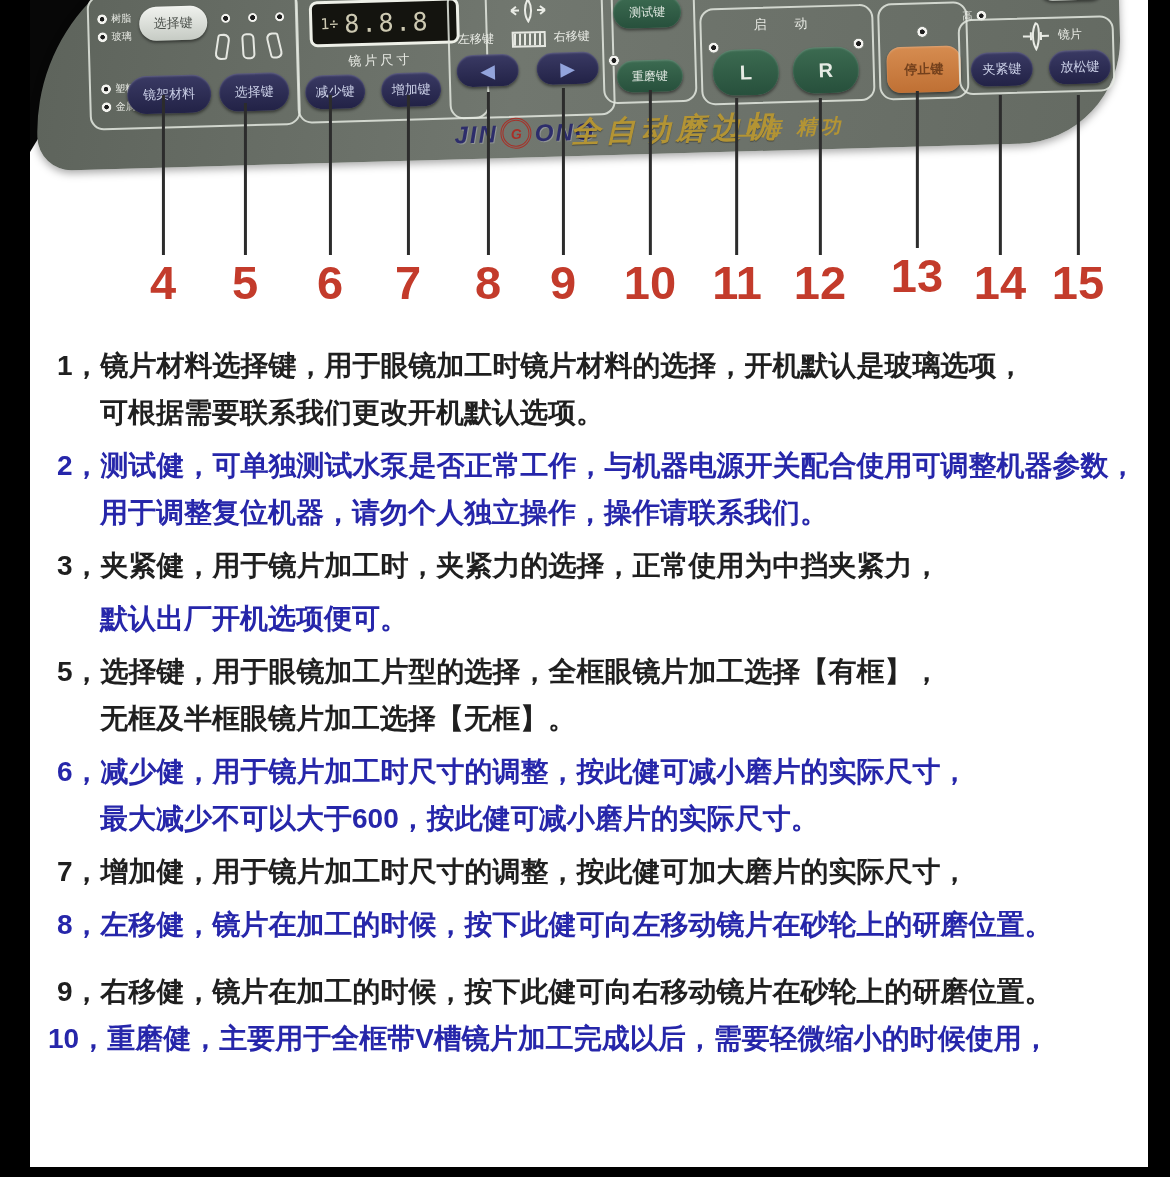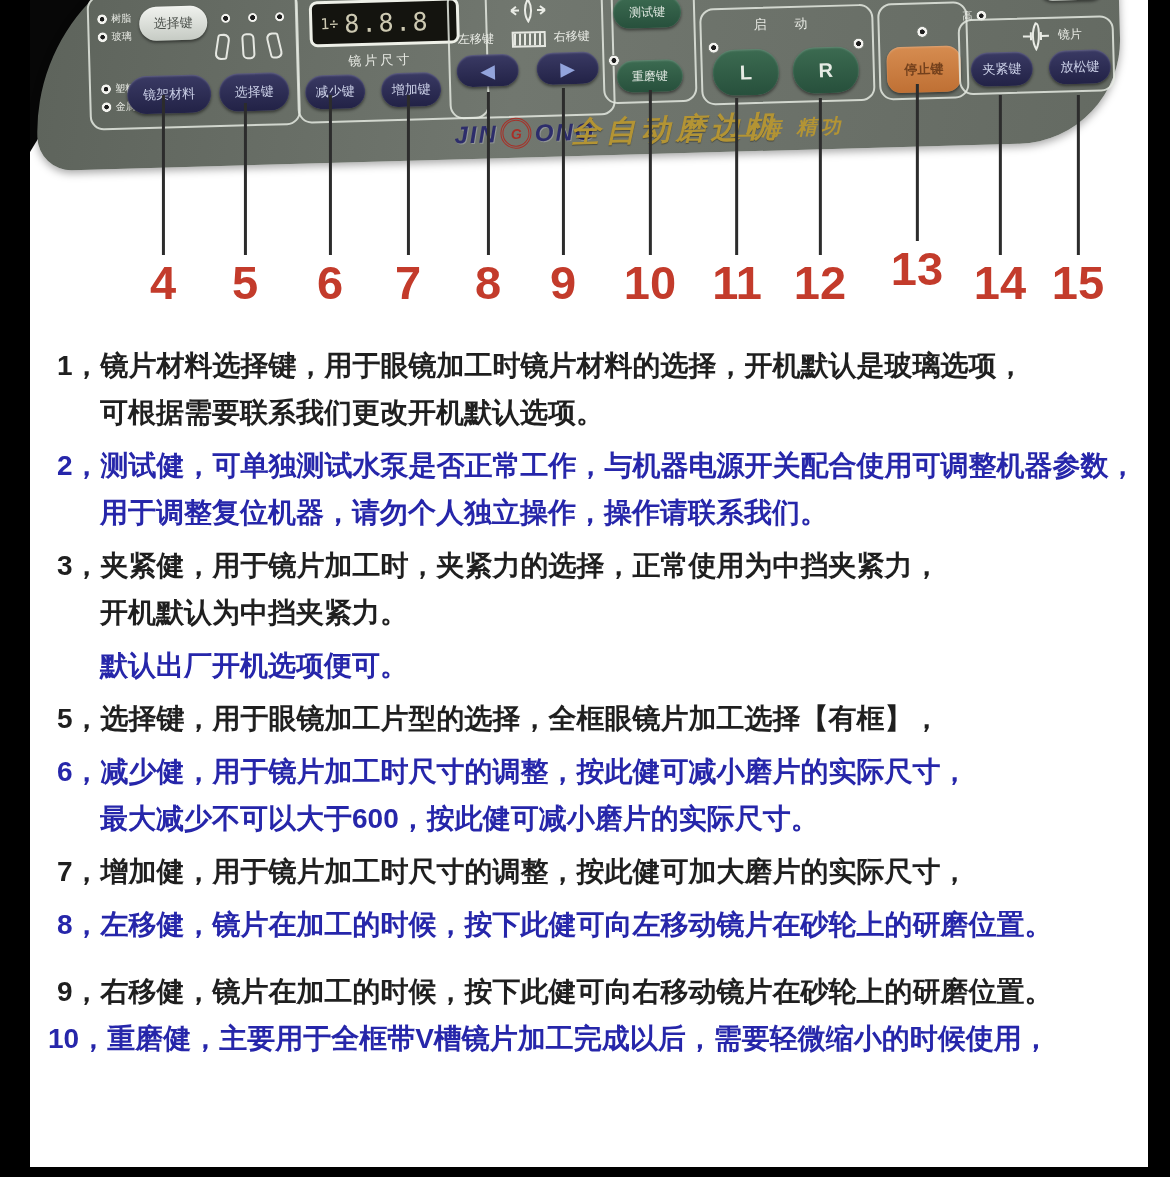--- a/index.html
+++ b/index.html
@@ -224,21 +224,21 @@
         <b class="co-num">10</b>
       </div>
     <div class="co" style="left:737px;top:98px">
         <i class="co-line" style="height:157px"></i>
         <b class="co-num">11</b>
       </div>
     <div class="co" style="left:820px;top:98px">
         <i class="co-line" style="height:157px"></i>
         <b class="co-num">12</b>
       </div>
-    <div class="co" style="left:917px;top:84px">
+    <div class="co" style="left:917px;top:91px">
         <i class="co-line" style="height:157px"></i>
         <b class="co-num">13</b>
       </div>
     <div class="co" style="left:1000px;top:95px">
         <i class="co-line" style="height:160px"></i>
         <b class="co-num">14</b>
       </div>
     <div class="co" style="left:1078px;top:95px">
         <i class="co-line" style="height:160px"></i>
         <b class="co-num">15</b>
@@ -249,27 +249,27 @@
     <div class="ins black">
       <div class="ln l1">1，镜片材料选择键，用于眼镜加工时镜片材料的选择，开机默认是玻璃选项，</div>
       <div class="ln l2">可根据需要联系我们更改开机默认选项。</div>
     </div>
     <div class="ins blue">
       <div class="ln l1">2，测试健，可单独测试水泵是否正常工作，与机器电源开关配合使用可调整机器参数，</div>
       <div class="ln l2">用于调整复位机器，请勿个人独立操作，操作请联系我们。</div>
     </div>
     <div class="ins black">
       <div class="ln l1">3，夹紧健，用于镜片加工时，夹紧力的选择，正常使用为中挡夹紧力，</div>
-      <div class="ln l2">开机默认为中挡夹紧力。</div>
     </div>
     <div class="ins blue">
       <div class="ln l2">默认出厂开机选项便可。</div>
     </div>
     <div class="ins black">
       <div class="ln l1">5，选择键，用于眼镜加工片型的选择，全框眼镜片加工选择【有框】，</div>
+      <div class="ln l2">无框及半框眼镜片加工选择【无框】。</div>
     </div>
     <div class="ins blue">
       <div class="ln l1">6，减少健，用于镜片加工时尺寸的调整，按此健可减小磨片的实际尺寸，</div>
       <div class="ln l2">最大减少不可以大于600，按此健可减小磨片的实际尺寸。</div>
     </div>
     <div class="ins black">
       <div class="ln l1">7，增加健，用于镜片加工时尺寸的调整，按此健可加大磨片的实际尺寸，</div>
     </div>
     <div class="ins blue gap-big">
       <div class="ln l1">8，左移健，镜片在加工的时候，按下此健可向左移动镜片在砂轮上的研磨位置。</div>

